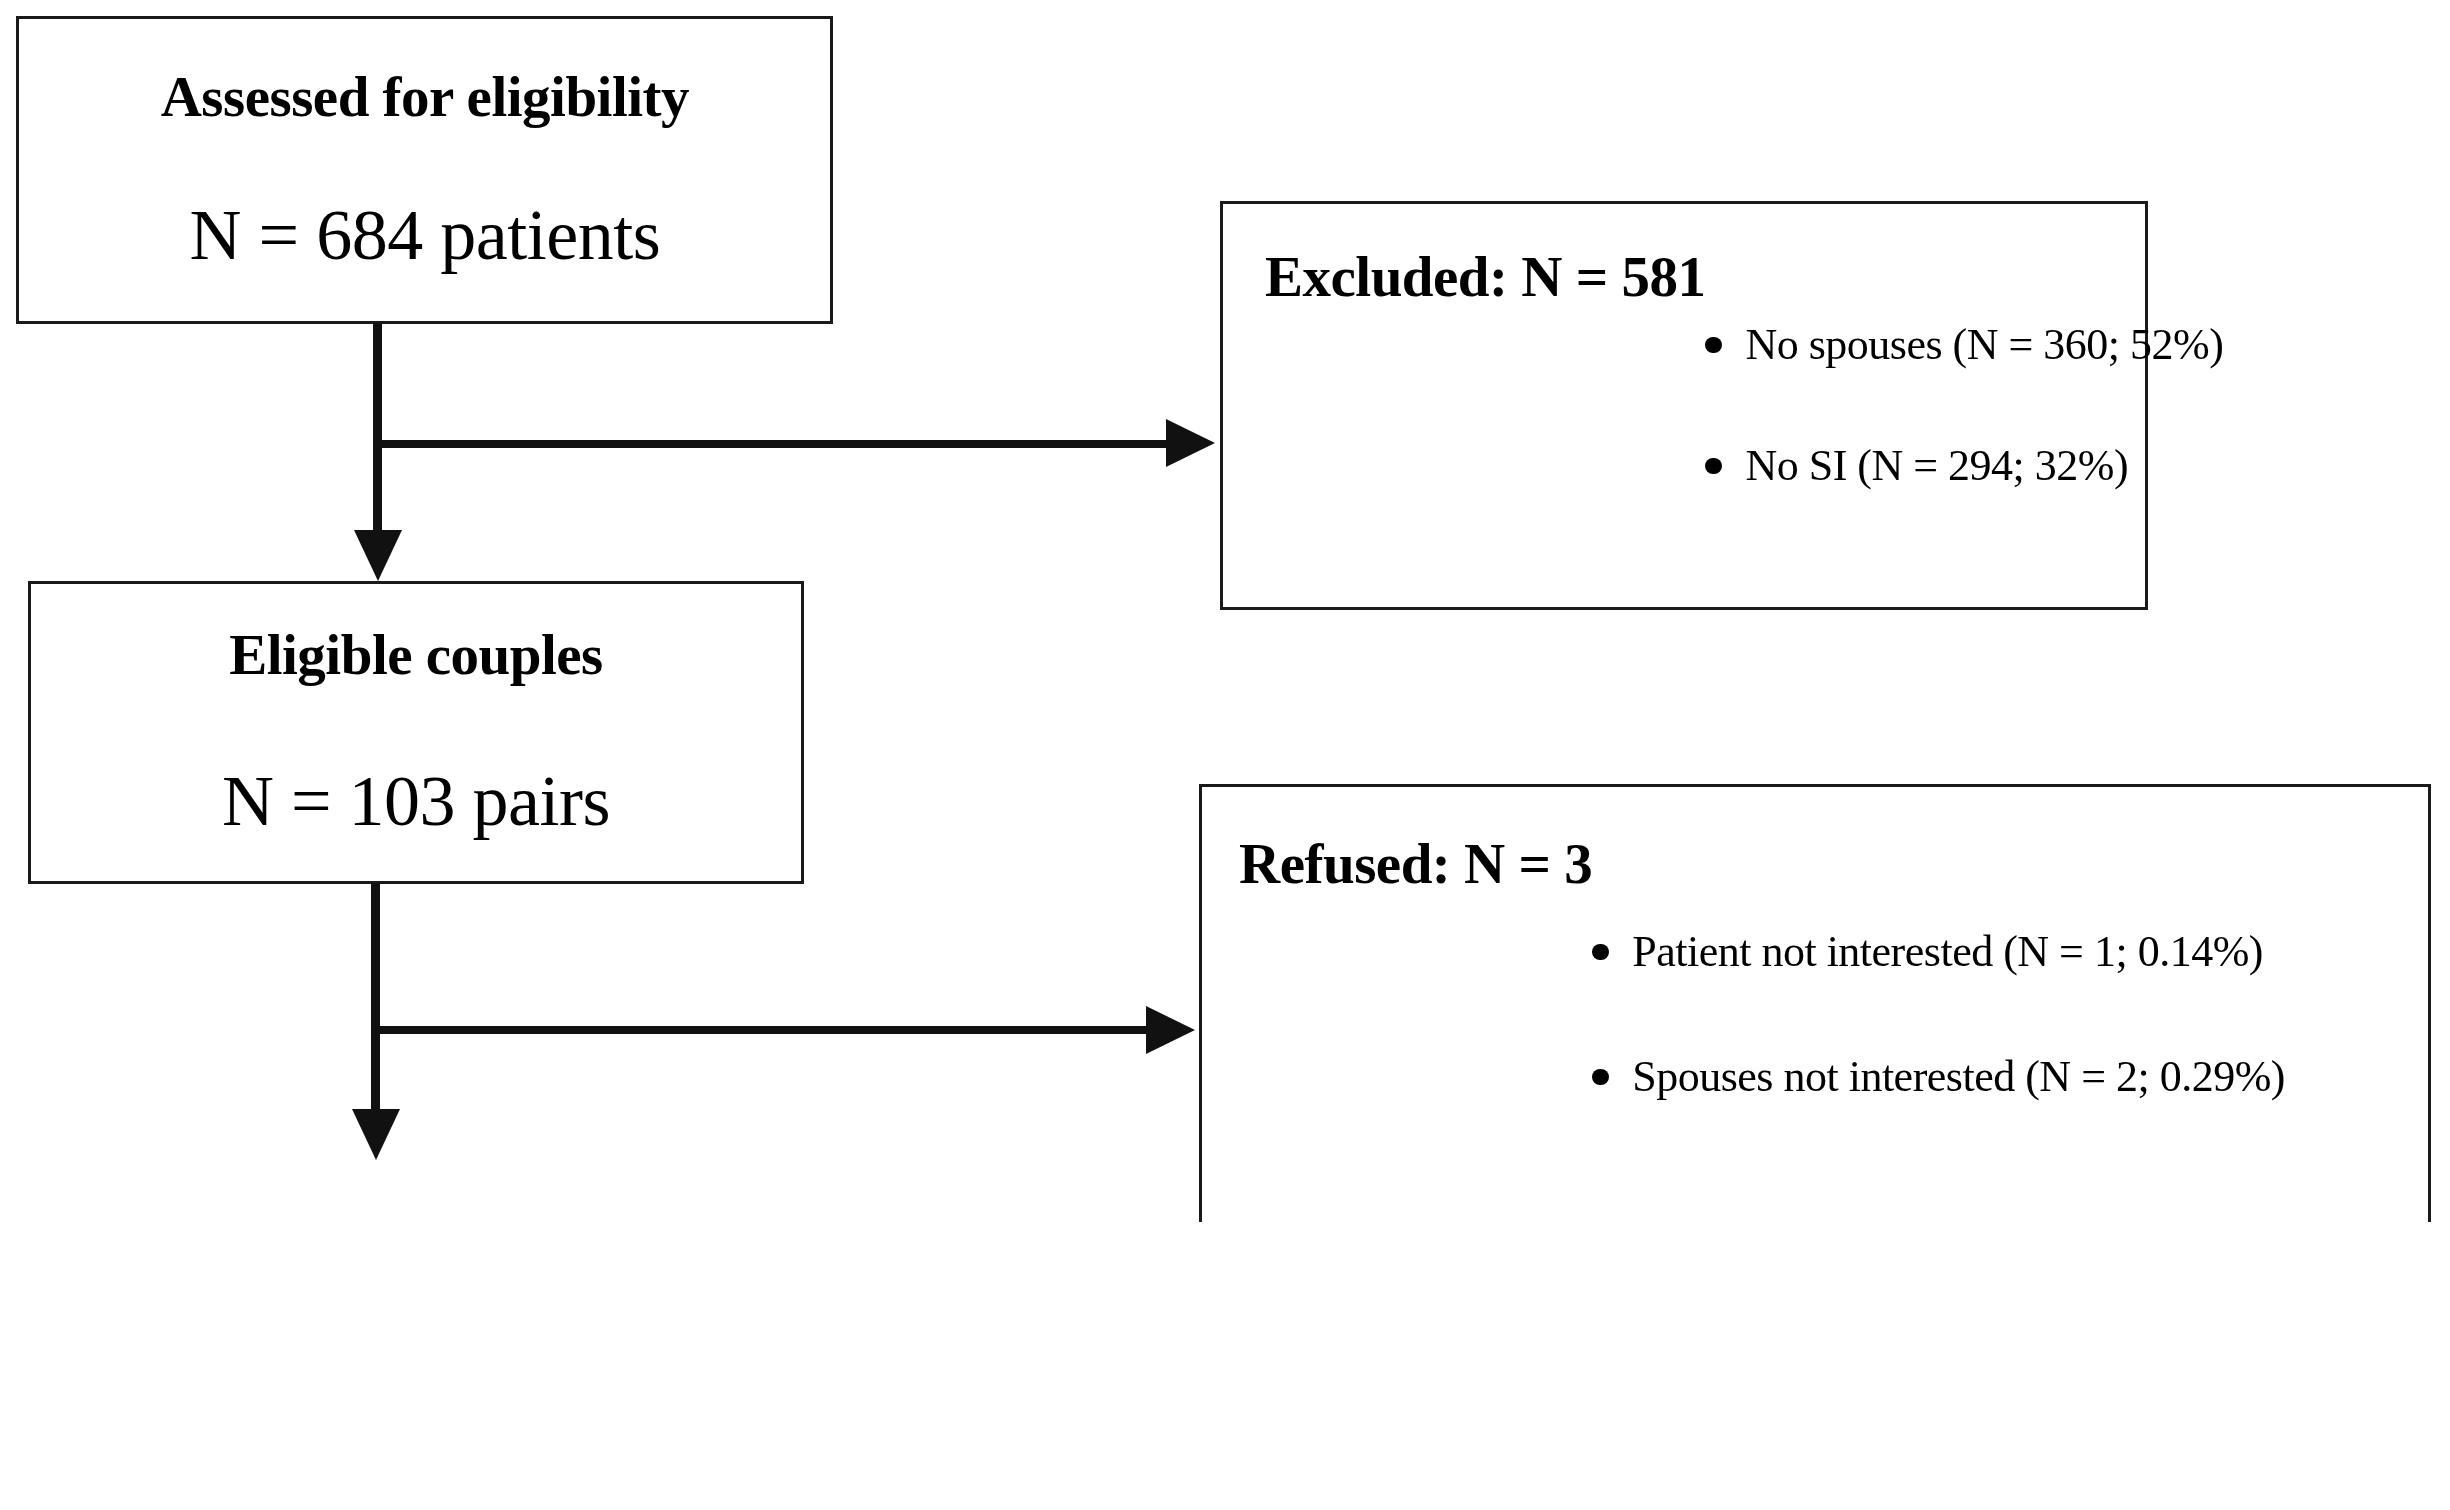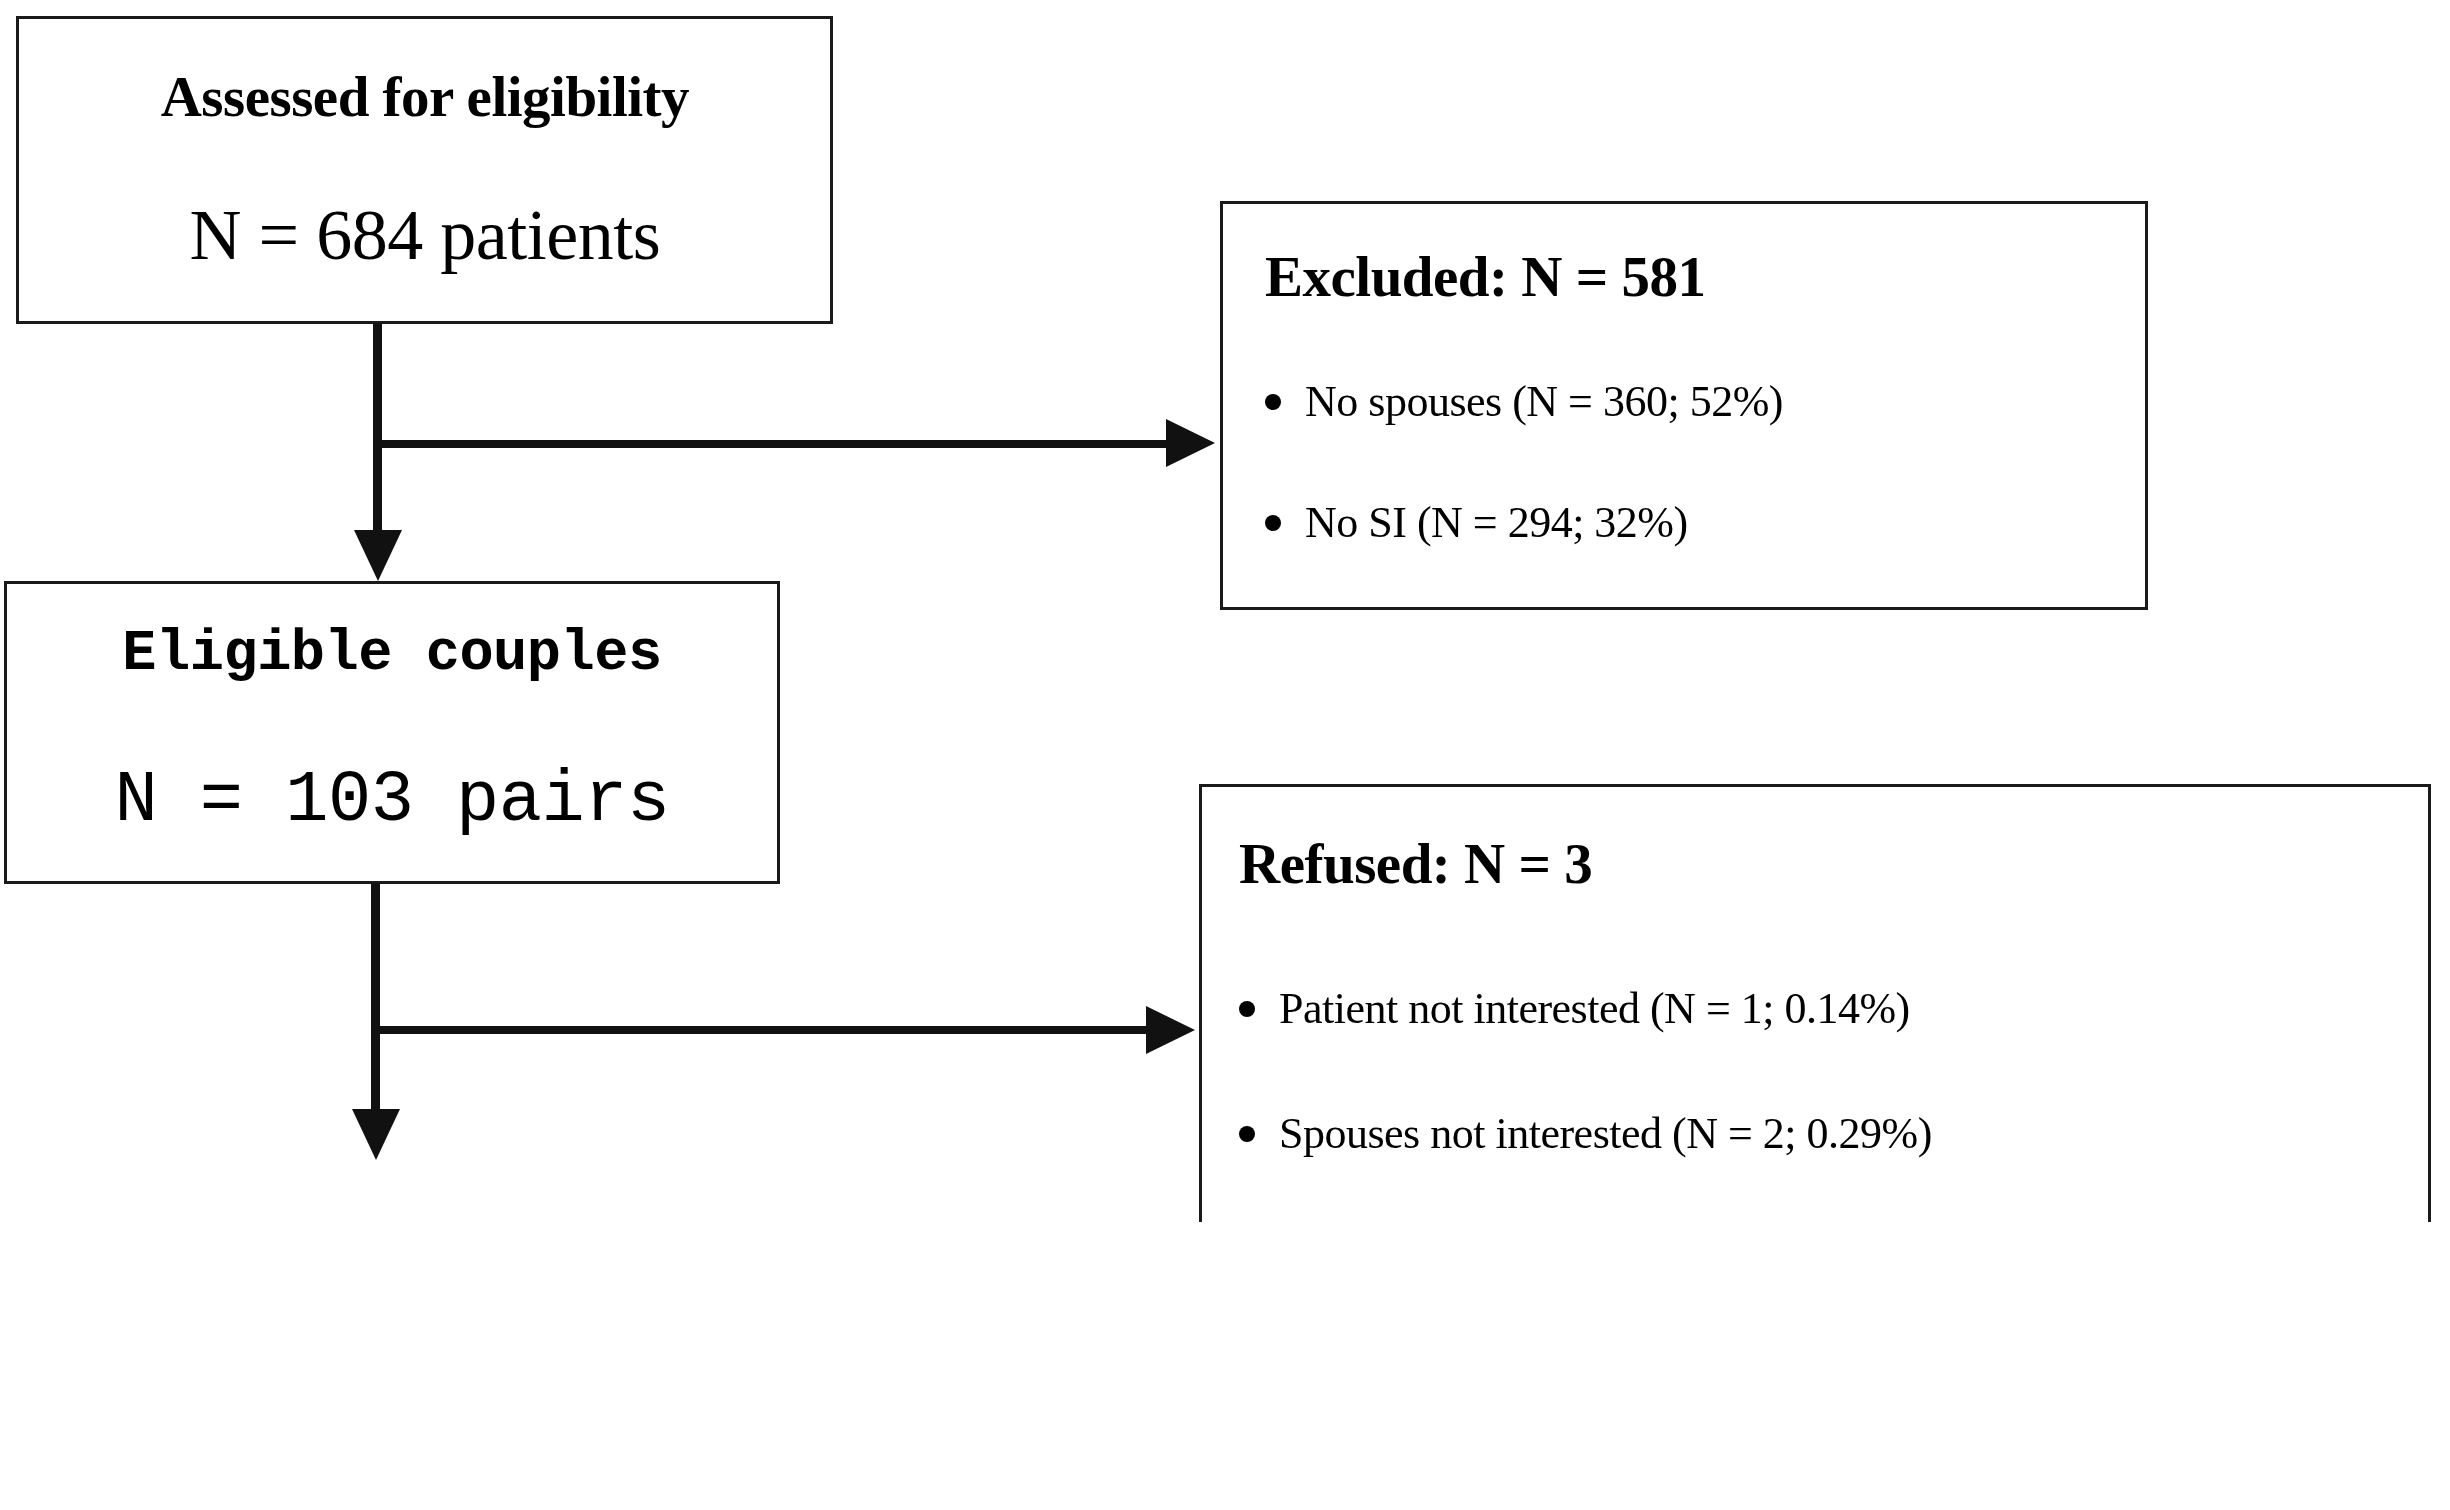--- a/index.html
+++ b/index.html
@@ -44,21 +44,21 @@
     line-height: 1.05;
     letter-spacing: -0.5px;
     white-space: nowrap;
   }
   .gap-sm { height: 71px; }
   .gap-md { height: 79px; }
 
   
   .note-box {
     display: flex;
-    flex-direction: column;
+    flex-direction: row;
     justify-content: flex-start;
   }
   .note-header {
     font-weight: bold;
     font-size: 57px;
     line-height: 1.0;
     letter-spacing: -0.5px;
     white-space: nowrap;
   }
   .note-list {
@@ -112,21 +112,21 @@
 <body>
 
 <div id="canvas">
 
   <div class="flow-box stage-box" style="left:16.4px; top:16.4px; width:817px; height:308px;">
     <div class="stage-title">Assessed for eligibility</div>
     <div class="gap-sm"></div>
     <div class="stage-count">N = 684 patients</div>
   </div>
 
-  <div class="flow-box stage-box" style="left:4px; top:581px; width:776px; height:303px;font-family:Liberation Mono, monospace;">
+  <div class="flow-box stage-box" style="left:28px; top:581px; width:776px; height:303px;">
     <div class="stage-title">Eligible couples</div>
     <div class="gap-md"></div>
     <div class="stage-count">N = 103 pairs</div>
   </div>
 
 
   <div class="flow-box note-box" style="left:1220px; top:201px; width:928px; height:409px; padding:44px 27.4px 33px 42px;">
     <div class="note-header">Excluded: N = 581</div>
     <ul class="note-list">
       <li class="note-item" style="margin-top:75px;">

